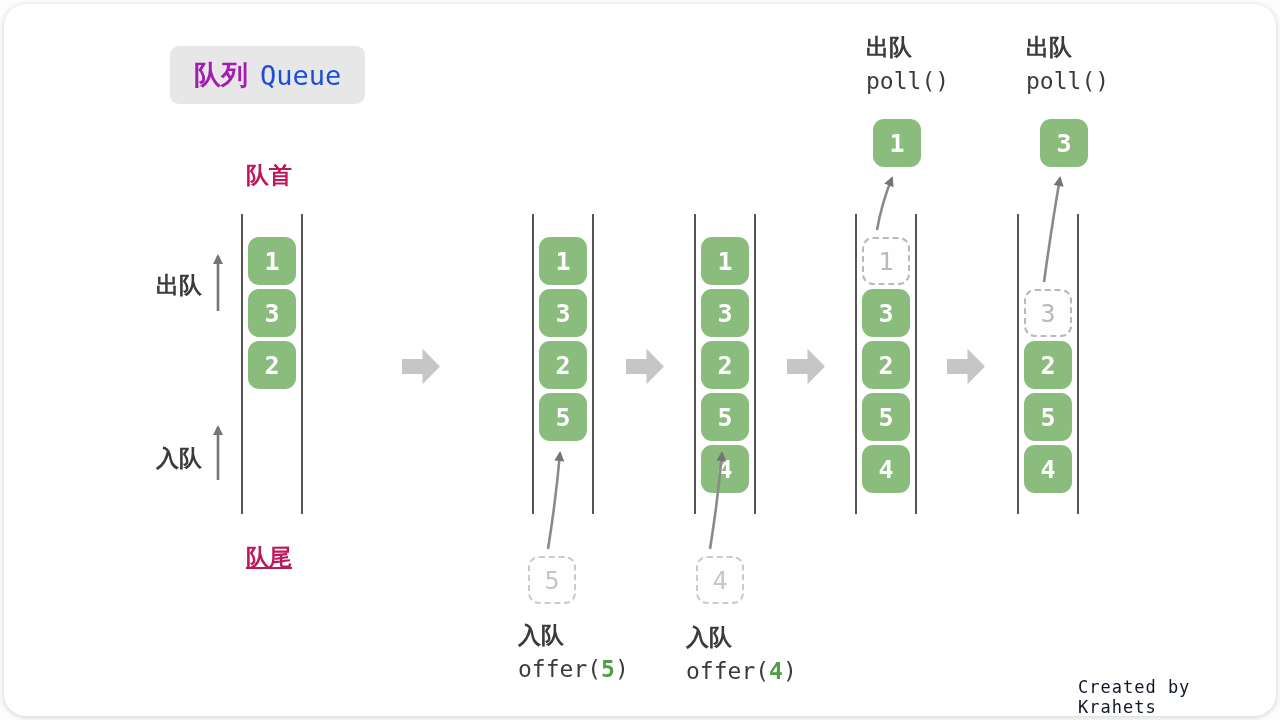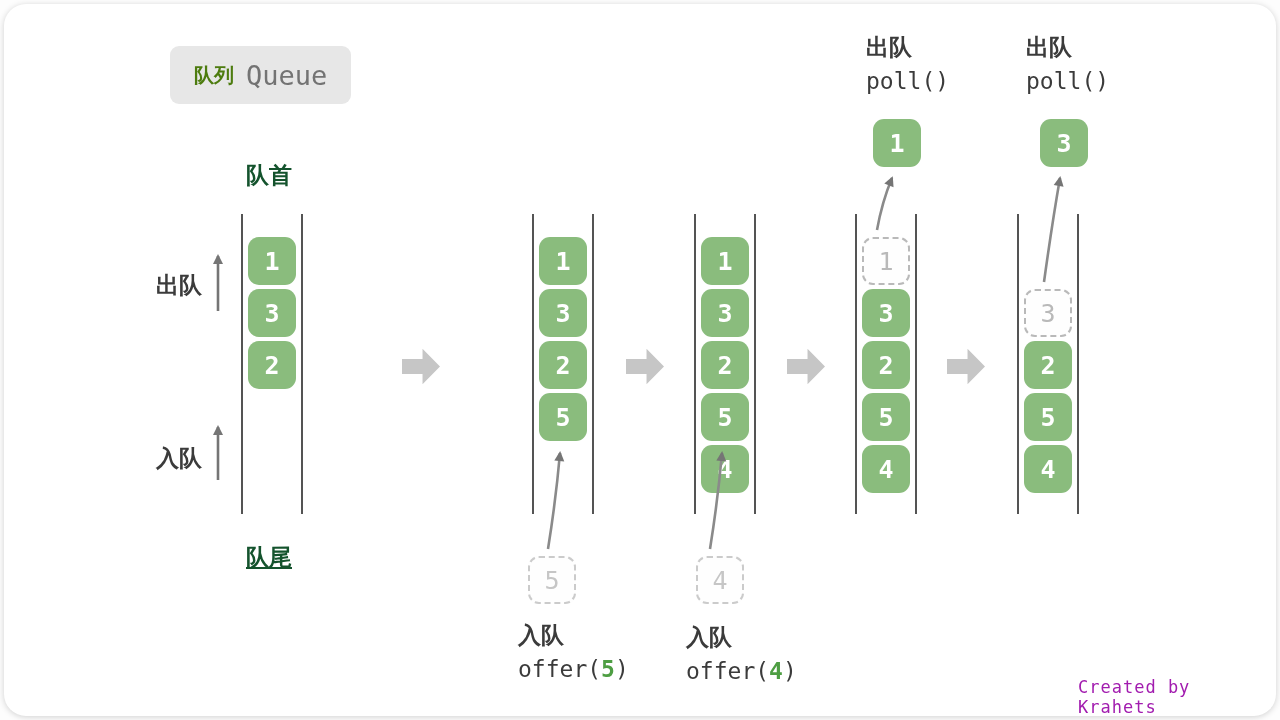--- a/index.html
+++ b/index.html
@@ -12,25 +12,25 @@
     color:#3b3b3b;
   }
   .overlay{position:absolute;left:0;top:0;width:100%;height:100%;pointer-events:none;z-index:5;}
 
   
   .title-box{
     position:absolute;left:166px;top:42px;height:58px;
     background:#e7e7e7;border-radius:9px;
     display:flex;align-items:center;padding:0 24px;gap:12px;
   }
-  .title-zh{font-size:20px;font-weight:bold;color:#4d7c0f;}
-  .title-en{font-size:27px;font-family:"DejaVu Sans Mono","Liberation Mono",monospace;color:#737373;text-align:right;}
+  .title-zh{font-size:27px;font-weight:bold;color:#a21caf;}
+  .title-en{font-size:27px;font-family:"DejaVu Sans Mono","Liberation Mono",monospace;color:#1d4ed8;text-align:right;}
 
   
-  .rail-label{position:absolute;width:62px;text-align:center;font-size:23px;font-weight:bold;color:#14532d;}
+  .rail-label{position:absolute;width:62px;text-align:center;font-size:23px;font-weight:bold;color:#be185d;}
   .front{left:234px;top:156px;}
   .rear{left:234px;top:538px;text-decoration:underline;}
   .side-label{position:absolute;width:52px;text-align:right;font-size:23px;font-weight:bold;color:#3b3b3b;}
   .dequeue{left:146px;top:266px;}
   .enqueue{left:146px;top:439px;}
 
   
   .qcol{position:absolute;top:210px;width:62px;height:300px;}
   .wall{position:absolute;top:0;bottom:0;width:2px;background:#545454;}
   .wall.left{left:0;}
@@ -59,21 +59,21 @@
   
   .barrow{
     position:absolute;top:344px;width:38px;height:37px;background:#c6c6c6;
     -webkit-clip-path:polygon(0 30%,54% 30%,54% 2%,100% 50%,54% 98%,54% 70%,0 70%);
     clip-path:polygon(0 30%,54% 30%,54% 2%,100% 50%,54% 98%,54% 70%,0 70%);
   }
 
   .watermark{
     position:absolute;left:1074px;top:673px;
     font-family:"DejaVu Sans Mono","Liberation Mono",monospace;
-    font-size:17px;color:#a21caf;letter-spacing:1px;
+    font-size:17px;color:#0f172a;letter-spacing:1px;
   }
 </style>
 </head>
 <body>
 
 <div class="canvas">
 
   <svg class="overlay" width="1272" height="712" viewBox="0 0 1272 712">
     <defs>
       <marker id="ah" markerUnits="userSpaceOnUse" markerWidth="13" markerHeight="13" refX="9" refY="6" orient="auto">

